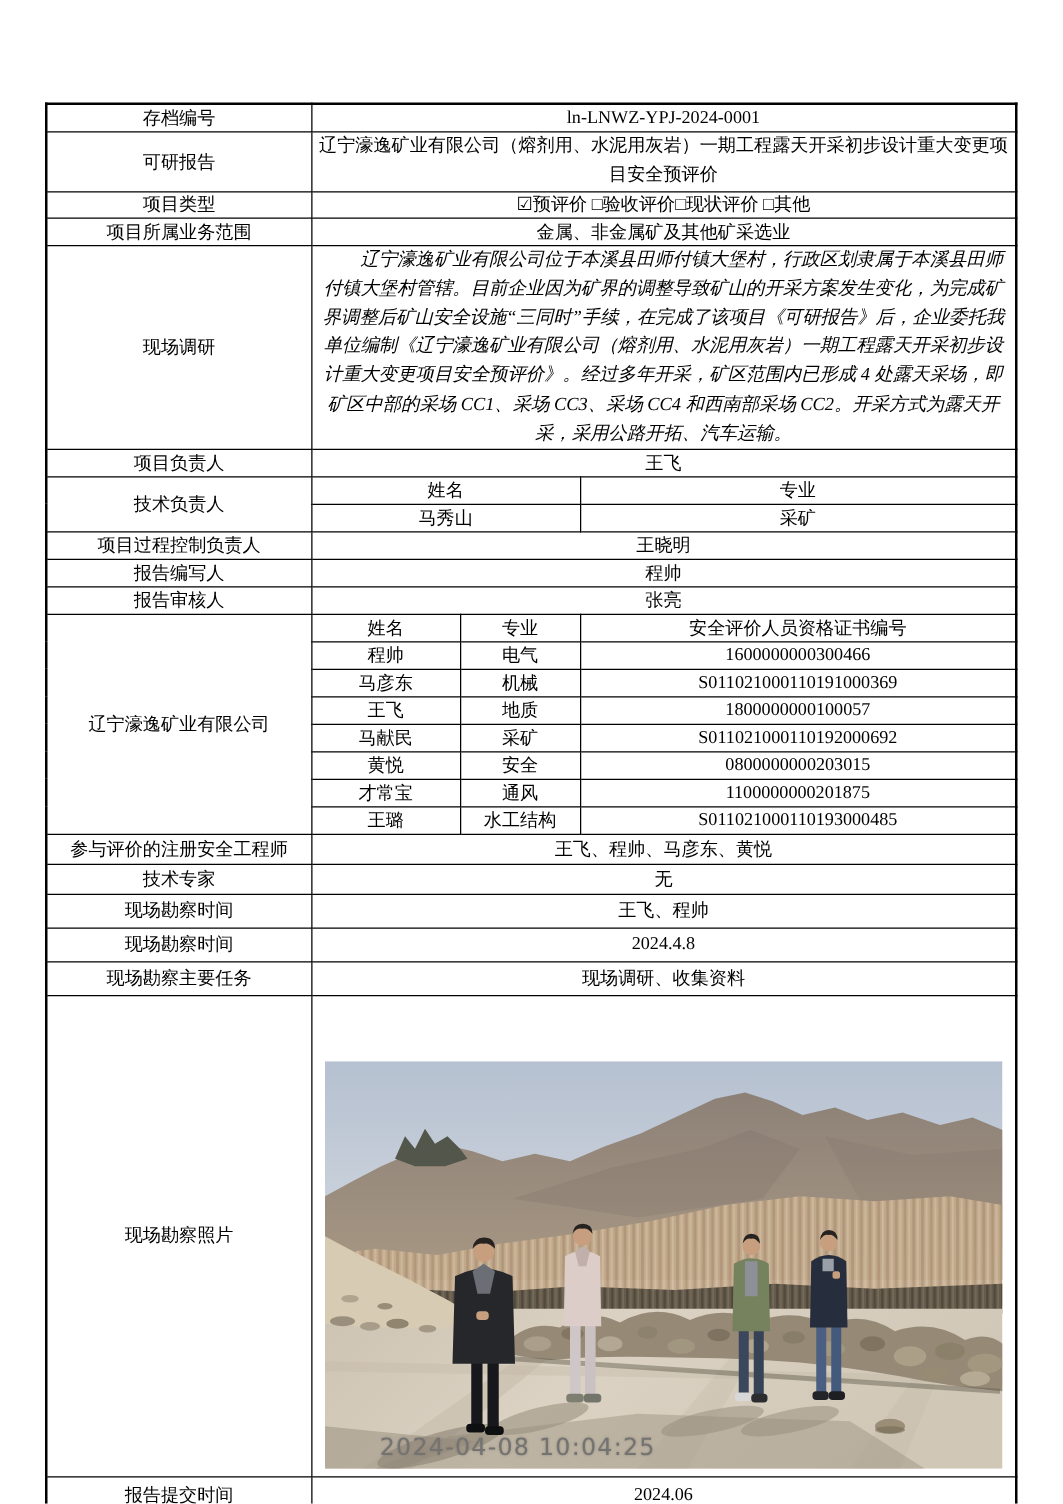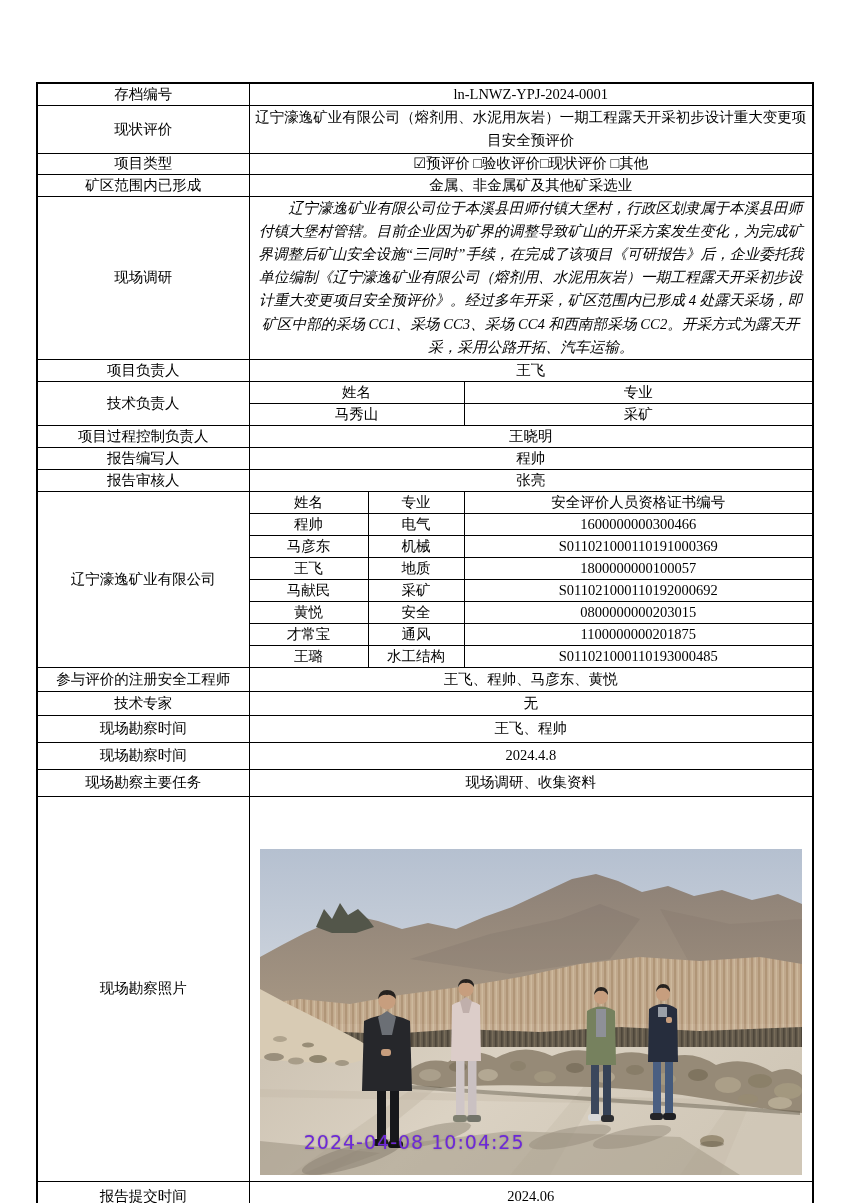--- a/index.html
+++ b/index.html
@@ -10,50 +10,50 @@
   table.doc td{border:1px solid #000;text-align:center;vertical-align:middle;
         padding:0 4px;overflow:hidden;}
   td.lbl{font-size:14.5px;}
   tr.r21{height:21px} tr.r22{height:22px} tr.r24{height:24px} tr.r25{height:30px}
   tr.r27{height:27px} tr.r48{height:48px} tr.r163{height:163px} tr.rphoto{height:385px}
   td.intro{text-align:justify;text-indent:2em;line-height:23.2px;padding:2px 11px;font-size:14.7px;font-style:italic;}
   td.name-val{line-height:23px;padding:0 14px;}
   td.photo-cell{vertical-align:top;padding:0;}
   .photo{position:relative;width:542px;height:326px;margin:46px auto 0 auto;}
   .photo svg{display:block;}
-  .ts{position:absolute;left:44px;top:282px;color:#6d28d9;
+  .ts{position:absolute;left:44px;top:298px;color:#737373;
       font-family:"DejaVu Sans","Liberation Sans",sans-serif;font-size:19px;
       letter-spacing:1px;text-shadow:0 0 2px rgba(120,110,95,.6);}
 </style>
 </head>
 <body>
 
 <div class="page">
   <table class="doc">
     <colgroup>
         <col style="width:212px">
         <col style="width:119px">
         <col style="width:96px">
         <col style="width:349px">
       </colgroup>
     <tbody>
       <tr class="r22">
         <td class="lbl">存档编号</td>
         <td colspan="3">ln-LNWZ-YPJ-2024-0001</td>
       </tr>
       <tr class="r48">
-        <td class="lbl">现状评价</td>
+        <td class="lbl">可研报告</td>
         <td colspan="3" class="name-val">辽宁濠逸矿业有限公司（熔剂用、水泥用灰岩）一期工程露天开采初步设计重大变更项目安全预评价</td>
       </tr>
       <tr class="r21">
         <td class="lbl">项目类型</td>
         <td colspan="3">☑预评价  □验收评价□现状评价  □其他</td>
       </tr>
       <tr class="r22">
-        <td class="lbl">矿区范围内已形成</td>
+        <td class="lbl">项目所属业务范围</td>
         <td colspan="3">金属、非金属矿及其他矿采选业</td>
       </tr>
       <tr class="r163">
         <td class="lbl">现场调研</td>
         <td colspan="3" class="intro">辽宁濠逸矿业有限公司位于本溪县田师付镇大堡村，行政区划隶属于本溪县田师付镇大堡村管辖。目前企业因为矿界的调整导致矿山的开采方案发生变化，为完成矿界调整后矿山安全设施“三同时”手续，在完成了该项目《可研报告》后，企业委托我单位编制《辽宁濠逸矿业有限公司（熔剂用、水泥用灰岩）一期工程露天开采初步设计重大变更项目安全预评价》。经过多年开采，矿区范围内已形成 4 处露天采场，即矿区中部的采场 CC1、采场 CC3、采场 CC4 和西南部采场 CC2。开采方式为露天开采，采用公路开拓、汽车运输。</td>
       </tr>
       <tr class="r22">
         <td class="lbl">项目负责人</td>
         <td colspan="3">王飞</td>
       </tr>

